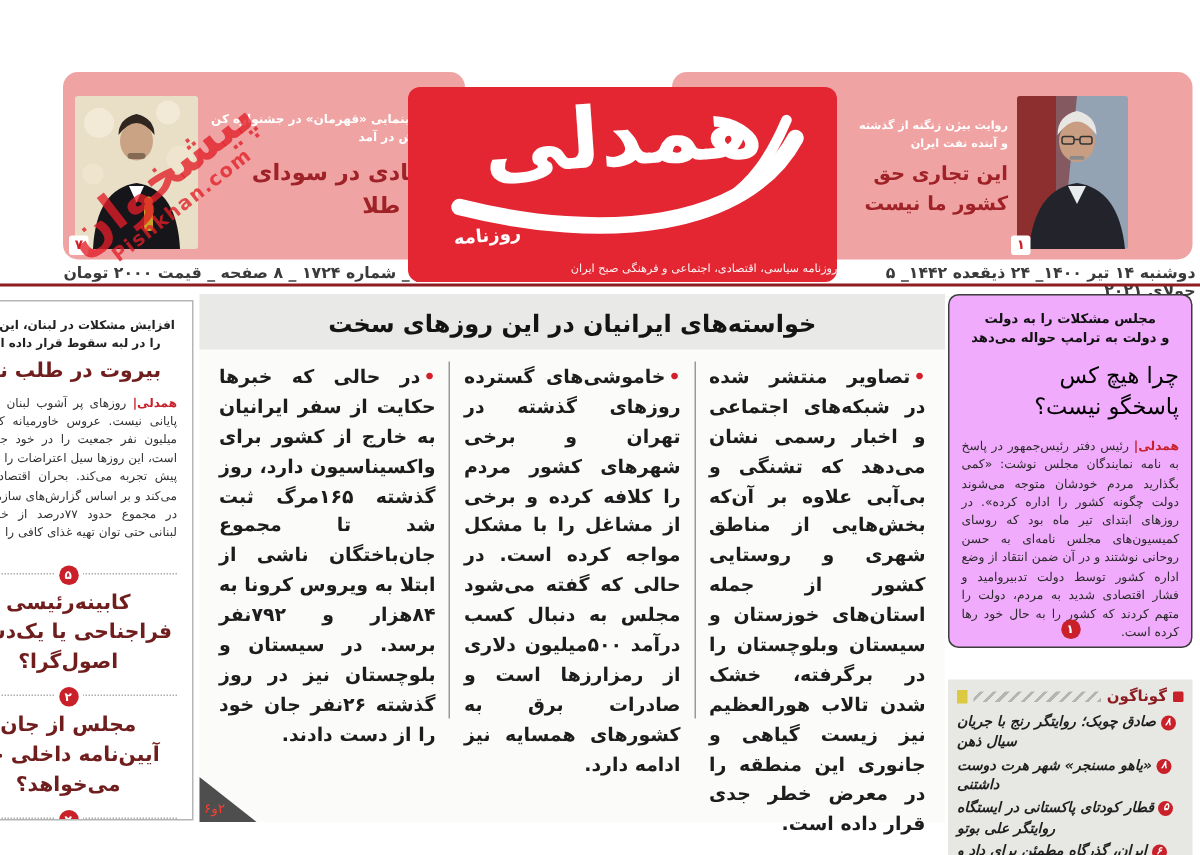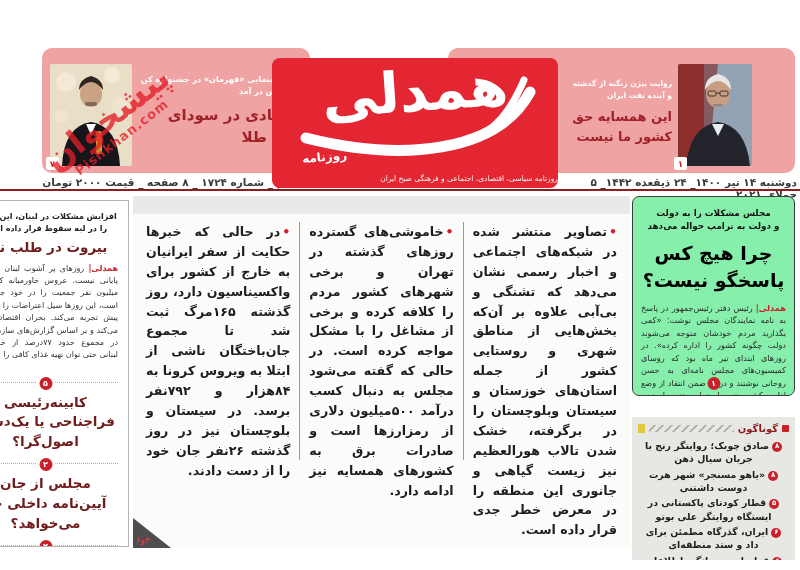--- a/index.html
+++ b/index.html
@@ -69,39 +69,39 @@
   .col{flex:1;padding:0 9px;}
   .col + .col{border-left:none;}
   .col:not(:last-child){border-left:1px solid #9a9a9a;}
   .col p{font-size:12.6px;font-weight:bold;color:#1d1d1d;text-align:justify;line-height:1.58;margin:0;}
   .bullet{color:#d2202b;margin-left:2px;}
   .corner-tri{position:absolute;left:0;bottom:0;width:0;height:0;
     border-bottom:30px solid #4e4e4e;border-right:38px solid transparent;}
   .corner-num{position:absolute;left:3px;bottom:3px;color:#ff3b30;font-size:9px;font-weight:normal;}
   
   .right-rail{position:absolute;left:632px;top:196px;width:163px;}
-  .opinion-box{position:relative;border:1.5px solid #3c3c3c;border-radius:7px;background:#86efac;
-    box-sizing:border-box;height:200px;padding:10px 8px 18px;overflow:hidden;}
+  .opinion-box{position:relative;border:1.5px solid #3c3c3c;border-radius:7px;background:#f0abfc;
+    box-sizing:border-box;height:236px;padding:10px 8px 18px;overflow:hidden;}
   .op-kicker{font-size:8.8px;font-weight:bold;text-align:center;line-height:1.5;color:#111;}
-  .op-title{font-size:19px;font-weight:bold;text-align:center;line-height:1.4;margin:7px 0 6px;color:#000;}
+  .op-title{font-size:15px;font-weight:normal;text-align:right;line-height:1.4;margin:7px 0 6px;color:#000;}
   .op-body{font-size:8.2px;color:#2a2a2a;text-align:justify;line-height:1.52;}
   .op-mark{position:absolute;bottom:5px;right:50%;transform:translateX(50%);
     width:13px;height:13px;border-radius:50%;background:#c9202a;color:#fff;font-size:8px;
     font-weight:bold;display:flex;align-items:center;justify-content:center;}
   .misc-box{margin-top:21px;background:#e7e7e4;height:143px;box-sizing:border-box;
     padding:5px 6px;overflow:hidden;}
   .misc-hdr{display:flex;align-items:center;gap:4px;height:13px;}
   .misc-mark{width:7px;height:7px;background:#c9202a;border-radius:1px;flex:0 0 auto;}
   .misc-title{font-size:10px;font-weight:bold;color:#8e1d22;}
   .misc-hatch{flex:1;height:7px;
     background:repeating-linear-gradient(-45deg,#b5b5b2 0 2px,transparent 2px 6px);}
   .misc-yellow{width:7px;height:9px;background:#ddc93f;flex:0 0 auto;}
   .misc-list{margin-top:4px;}
   .misc-item{font-size:9.4px;font-weight:bold;color:#1f1f1f;line-height:1.42;
-    margin-bottom:2px;text-align:center;}
+    margin-bottom:2px;text-align:left;font-style:italic;}
   .numball{display:inline-flex;width:10px;height:10px;border-radius:50%;background:#c9202a;
     color:#fff;font-size:7px;font-weight:bold;align-items:center;justify-content:center;
     margin-left:3px;vertical-align:1px;}
 </style>
 </head>
 <body>
 
 <div class="masthead-left">
   <div class="photo-frame mh-left-photo">
     <svg viewBox="0 0 82 102" preserveAspectRatio="none">
@@ -128,21 +128,21 @@
       <div>نخل طلا</div>
     </div>
   </div>
 </div>
 
 <div class="masthead-right">
   <div class="promo-caption promo-caption-right">
     <div class="promo-kicker sm">روایت بیژن زنگنه از گذشته</div>
     <div class="promo-kicker sm">و آینده نفت ایران</div>
     <div class="promo-title sm">
-      <div>این همسایه حق</div>
+      <div>این تجاری حق</div>
       <div>کشور ما نیست</div>
     </div>
   </div>
   <div class="photo-frame mh-right-photo">
     <svg viewBox="0 0 74 102" preserveAspectRatio="none">
       <rect width="74" height="102" fill="#93a3b4"></rect>
       <rect width="26" height="102" fill="#8d2f2f"></rect>
       <path d="M26 0 L40 0 L30 102 L26 102 Z" fill="#7c2828" opacity=".6"></path>
       <ellipse cx="40" cy="30" rx="12" ry="14" fill="#c89d82"></ellipse>
       <path d="M27 26 Q40 8 53 26 Q53 13 40 10 Q27 13 27 26 Z" fill="#e8e6e2"></path>
@@ -192,20 +192,21 @@
   </div>
   <div class="rail-item">
     <div class="rail-title">مجلس از جان آیین‌نامه داخلی چه می‌خواهد؟</div>
     <div class="pgmark">۲</div>
   </div>
 
 </div>
 
 <div class="lead-panel">
   <div class="lead-top">
+    <div class="lead-kicker">خواسته‌های ایرانیان در این روزهای سخت</div>
   </div>
   <div class="lead-cols">
     <div class="col">
       <p><span class="bullet">•</span><span>تصاویر منتشر شده در شبکه‌های اجتماعی و اخبار رسمی نشان می‌دهد که تشنگی و بی‌آبی علاوه بر آن‌که بخش‌هایی از مناطق شهری و روستایی کشور از جمله استان‌های خوزستان و سیستان وبلوچستان را در برگرفته، خشک شدن تالاب هورالعظیم نیز زیست گیاهی و جانوری این منطقه را در معرض خطر جدی قرار داده است.</span></p>
     </div>
     <div class="col">
       <p><span class="bullet">•</span><span>خاموشی‌های گسترده روزهای گذشته در تهران و برخی شهرهای کشور مردم را کلافه کرده و برخی از مشاغل را با مشکل مواجه کرده است. در حالی که گفته می‌شود مجلس به دنبال کسب درآمد ۵۰۰میلیون دلاری از رمزارزها است و صادرات برق به کشورهای همسایه نیز ادامه دارد.</span></p>
     </div>
     <div class="col">
       <p><span class="bullet">•</span><span>در حالی که خبرها حکایت از سفر ایرانیان به خارج از کشور برای واکسیناسیون دارد، روز گذشته ۱۶۵مرگ ثبت شد تا مجموع جان‌باختگان ناشی از ابتلا به ویروس کرونا به ۸۴هزار و ۷۹۲نفر برسد. در سیستان و بلوچستان نیز در روز گذشته ۲۶نفر جان خود را از دست دادند.</span></p>

